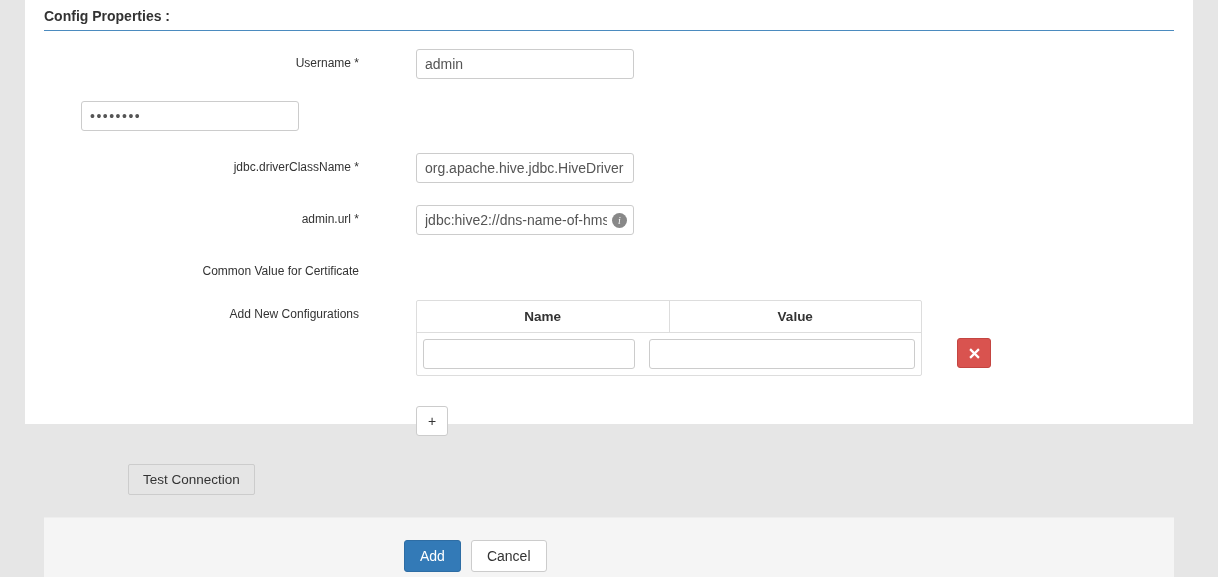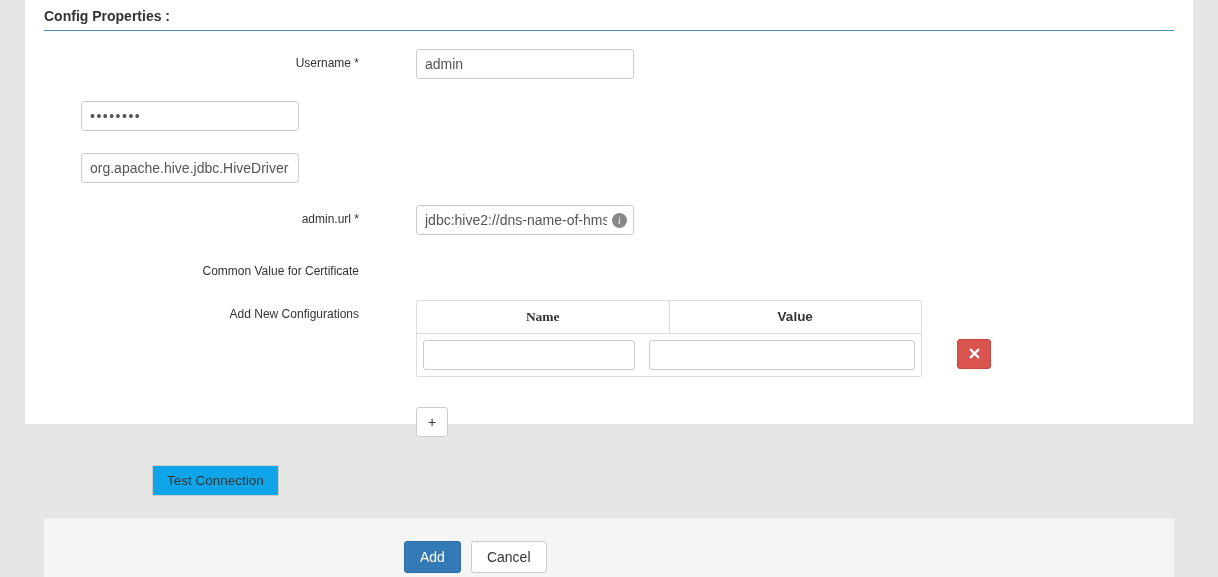--- a/index.html
+++ b/index.html
@@ -133,21 +133,20 @@
     flex: 1;
     text-align: center;
     font-weight: bold;
     font-size: 13.5px;
     padding: 8px 0;
     border-bottom: 1px solid #ddd;
     color: #333;
   }
   .cfg-head .th:first-child {
     border-right: 1px solid #ddd;
-    font-family: Liberation Serif, serif;
   }
   .cfg-body-row {
     display: flex;
     padding: 6px 6px;
     align-items: center;
   }
   .cfg-body-row input {
     flex: 1;
     height: 30px;
   }
@@ -194,24 +193,24 @@
     color: #333;
     cursor: pointer;
     font-size: 14px;
   }
   .test-row {
     display: flex;
     margin-top: 28px;
     margin-bottom: 22px;
   }
   .test-btn {
-    margin-left: 108px;
+    margin-left: 84px;
     padding: 7px 14px;
     border: 1px solid #ccc;
-    background: #0ea5e9;
+    background: #e5e5e5;
     border-radius: 2px;
     color: #333;
     font-size: 13.5px;
     cursor: pointer;
   }
   .footer {
     background: #f5f5f5;
     padding: 22px 0;
     border-top: 1px solid #eee;
   }
@@ -260,20 +259,21 @@
         </div>
       </div>
 
       <div class="form-row">
         <div class="form-ctrl">
           <input type="text" class="w-std pw-dots" value="••••••••" style="">
         </div>
       </div>
 
       <div class="form-row">
+        <div class="form-label">jdbc.driverClassName *</div>
         <div class="form-ctrl">
           <input type="text" class="w-std" value="org.apache.hive.jdbc.HiveDriver" style="">
         </div>
       </div>
 
       <div class="form-row">
         <div class="form-label">admin.url *</div>
         <div class="form-ctrl">
           <input type="text" class="w-std" style="padding-right: 26px;" value="jdbc:hive2://dns-name-of-hms/">
           <span class="info-icon">i</span>

